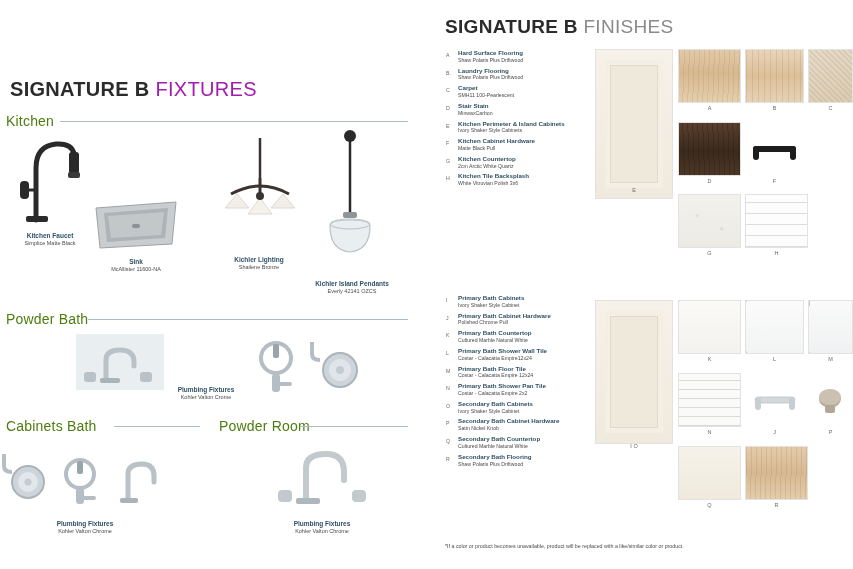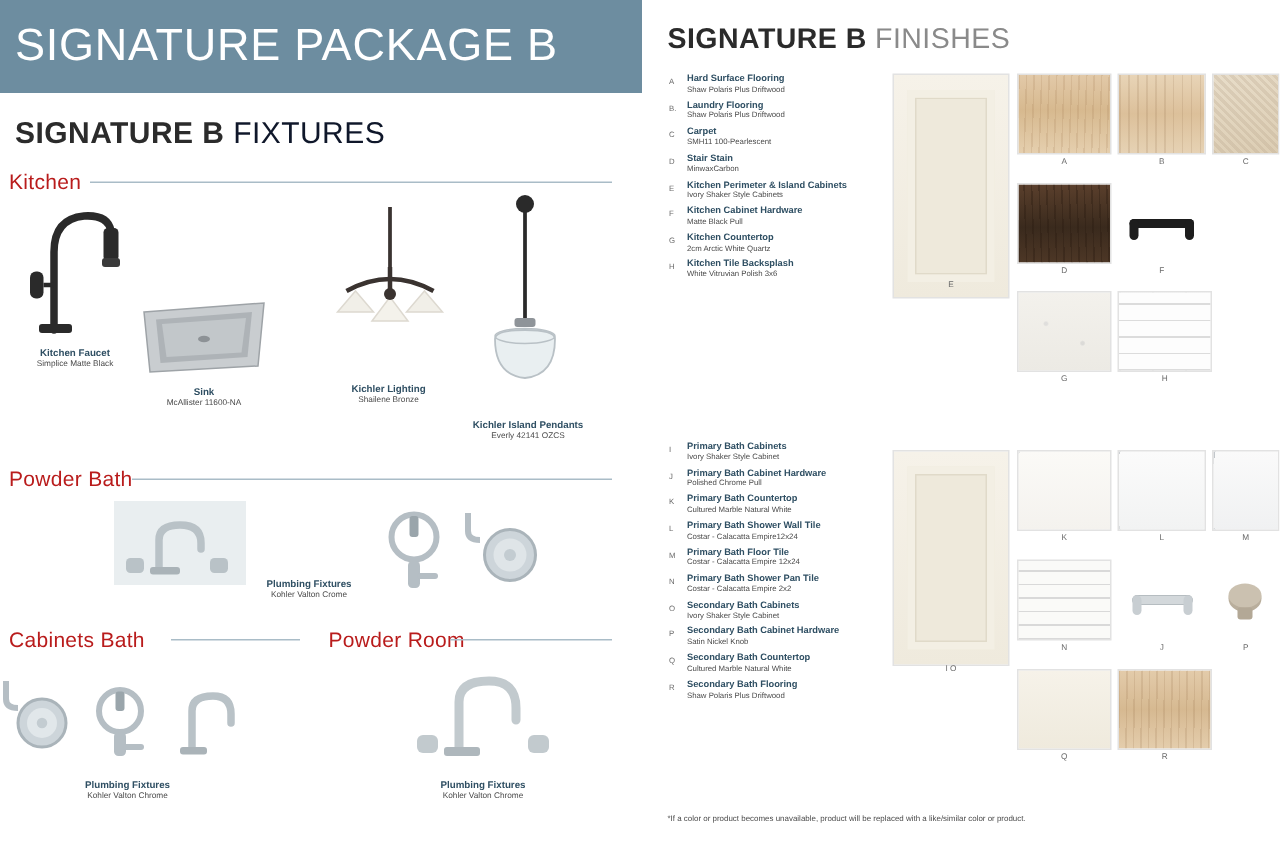--- a/index.html
+++ b/index.html
@@ -24,24 +24,24 @@
     color: #ffffff; font-size: 30px; letter-spacing: .5px; font-weight: 300;
     padding-left: 10px;
   }
 
   .fixtures-head {
     position: absolute; left: 10px; top: 78px;
     font-size: 20px; font-weight: 300; color: #3d3d3d;
     letter-spacing: .3px;
   }
   .fixtures-head .b { font-weight: 600; color: #2b2b2b; }
-  .fixtures-head .l { color: #0f172a; font-weight: 300; }
+  .fixtures-head .l { color: #a21caf; font-weight: 300; }
 
   .sec-head {
-    position: absolute; font-size: 14px; font-weight: 300; color: #b91c1c;
+    position: absolute; font-size: 14px; font-weight: 300; color: #4d7c0f;
     letter-spacing: .2px;
   }
   .sec-rule { position: absolute; height: 1px; background: #a9bcc7; }
 
   .cap { position: absolute; text-align: center; line-height: 1.25; }
   .cap .n { font-size: 6.5px; font-weight: 700; color: #2f4f63; display:block; }
   .cap .s { font-size: 5.5px; font-weight: 400; color: #4a4a4a; display:block; }
 
   
   .right-col { position: absolute; left: 440px; top: 0; width: 413px; height: 569px; }
@@ -109,23 +109,20 @@
     repeating-linear-gradient(90deg, #d9d9d9 0 1px, #fafaf8 1px 9px); }
   .cream { background: linear-gradient(180deg,#f6f2e9,#efeadd); }
 </style>
 </head>
 <body>
 
 <div class="page">
 
   <div class="left-col">
 
-    <div class="title-banner">
-      <div class="txt">SIGNATURE PACKAGE B</div>
-    </div>
 
     <div class="fixtures-head">
       <span class="b">SIGNATURE B</span>
       <span class="l">FIXTURES</span>
     </div>
 
     <div class="sec-head" style="left:6px; top:113px;">Kitchen</div>
     <div class="sec-rule" style="left:60px; top:121px; width:348px;"></div>
 
     <svg style="position:absolute; left:6px; top:128px;" width="96" height="100" viewBox="0 0 96 100">

